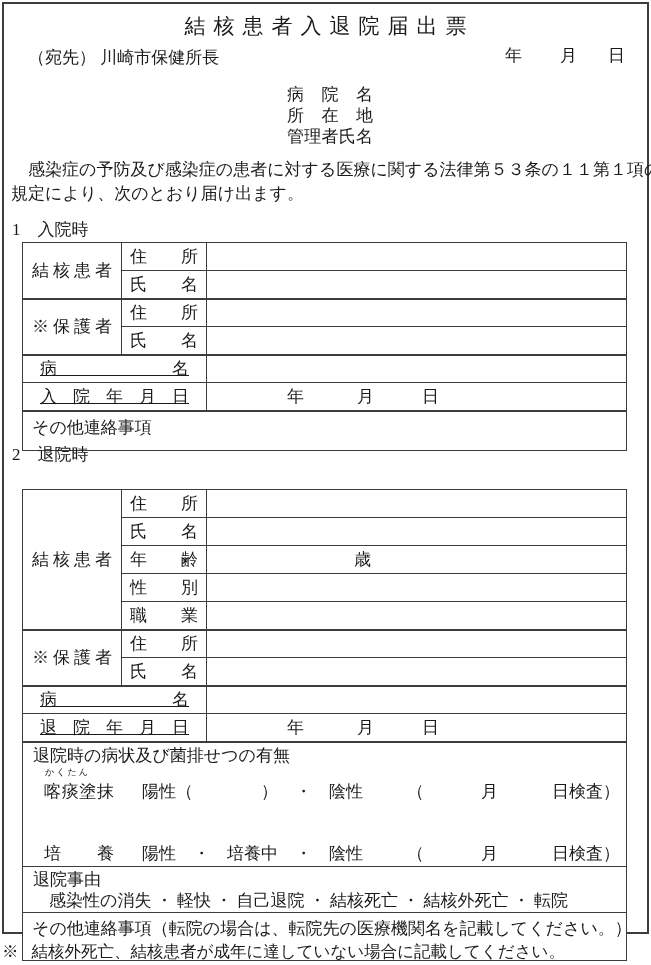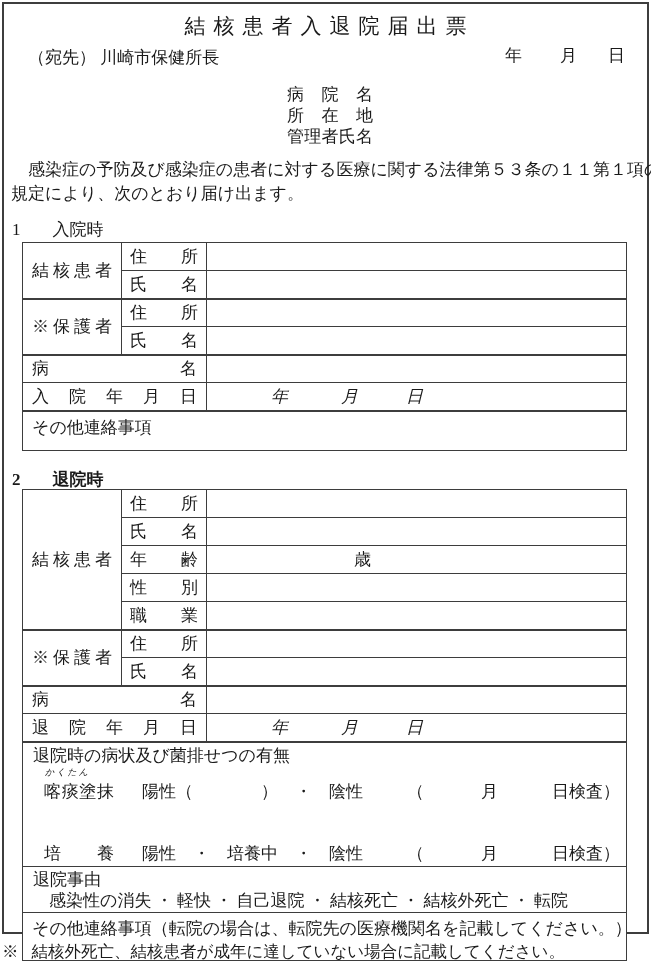--- a/index.html
+++ b/index.html
@@ -27,47 +27,47 @@
   .hospital .jl {
     width:86px; font-size:17px; line-height:21px;
     text-align:justify; text-align-last:justify; white-space:nowrap;
   }
 
   .intro { position:absolute; left:11px; top:158px; font-size:17px; line-height:24px; }
   .intro div { white-space:nowrap; }
 
   .sec { position:absolute; left:12px; font-size:17px; white-space:nowrap; }
   .sec-1 { top:218px; }
-  .sec-2 { top:468px;font-weight:bold; }
-  .sec .sec-title { margin-left:32px; }
+  .sec-2 { top:443px; }
+  .sec .sec-title { margin-left:17px; }
 
   table { position:absolute; border-collapse:collapse; table-layout:fixed; background:#fff; }
   .t1 { left:22px; top:242px; width:604px; }
   .t2 { left:22px; top:489px; width:604px; }
   td { border:1px solid #3d3d3d; font-size:17px; vertical-align:middle; height:28px; overflow:hidden; }
   tr.gs > td { border-top-width:2px; }
 
   td.group { text-align:justify; text-align-last:justify; padding:0 9px; white-space:nowrap; }
   td.sub   { text-align:justify; text-align-last:justify; padding:0 8px; white-space:nowrap; }
-  td.wide  { text-align:justify; text-align-last:justify; padding:0 9px; white-space:nowrap; }
-
-  td.date-cell { padding-left:64px; white-space:nowrap;font-style:italic; }
+  td.wide  { text-align:justify; text-align-last:justify; padding:0 17px; white-space:nowrap;text-decoration:underline; }
+
+  td.date-cell { padding-left:80px; white-space:nowrap; }
   td.date-cell .tok-m { margin-left:53px; }
   td.date-cell .tok-d { margin-left:48px; }
   td.age-cell { padding-left:147px; white-space:nowrap; }
 
   td.notes { vertical-align:top; padding:4px 9px; text-align:left; text-align-last:left; white-space:nowrap; }
   td.h40 { height:40px; } td.h84 { height:84px; } td.h46 { height:46px; } td.h48 { height:48px; }
 
   td.block-cell { vertical-align:top; padding:0; text-align:left; text-align-last:left; }
   .status-title { padding:3px 0 0 10px; line-height:20px; white-space:nowrap; }
   .status-row { position:relative; height:25px; line-height:25px; padding-left:21px; white-space:nowrap;margin-top:37px; }
   .status-row.first { margin-top:13px; }
   .term { display:inline-block; width:70px; text-align:justify; text-align-last:justify; position:relative; vertical-align:top; }
-  .furigana { position:absolute; top:-12px; left:1px; font-size:9px; letter-spacing:2px; line-height:10px;font-style:italic; }
+  .furigana { position:absolute; top:-12px; left:1px; font-size:9px; letter-spacing:2px; line-height:10px; }
   .opts { margin-left:28px; }
   .abs-pp { position:absolute; left:384px; top:0; }
   .abs-mm { position:absolute; left:458px; top:0; }
   .abs-dc { position:absolute; left:529px; top:0; }
 
   .reason-title { padding:2px 0 0 10px; line-height:21px; white-space:nowrap; }
   .reason-opts { padding-left:26px; line-height:22px; white-space:nowrap; }
 
   .footnote { position:absolute; left:2px; top:941px; font-size:16.5px; white-space:nowrap; }
   .footnote .fn-text { margin-left:13px; }

